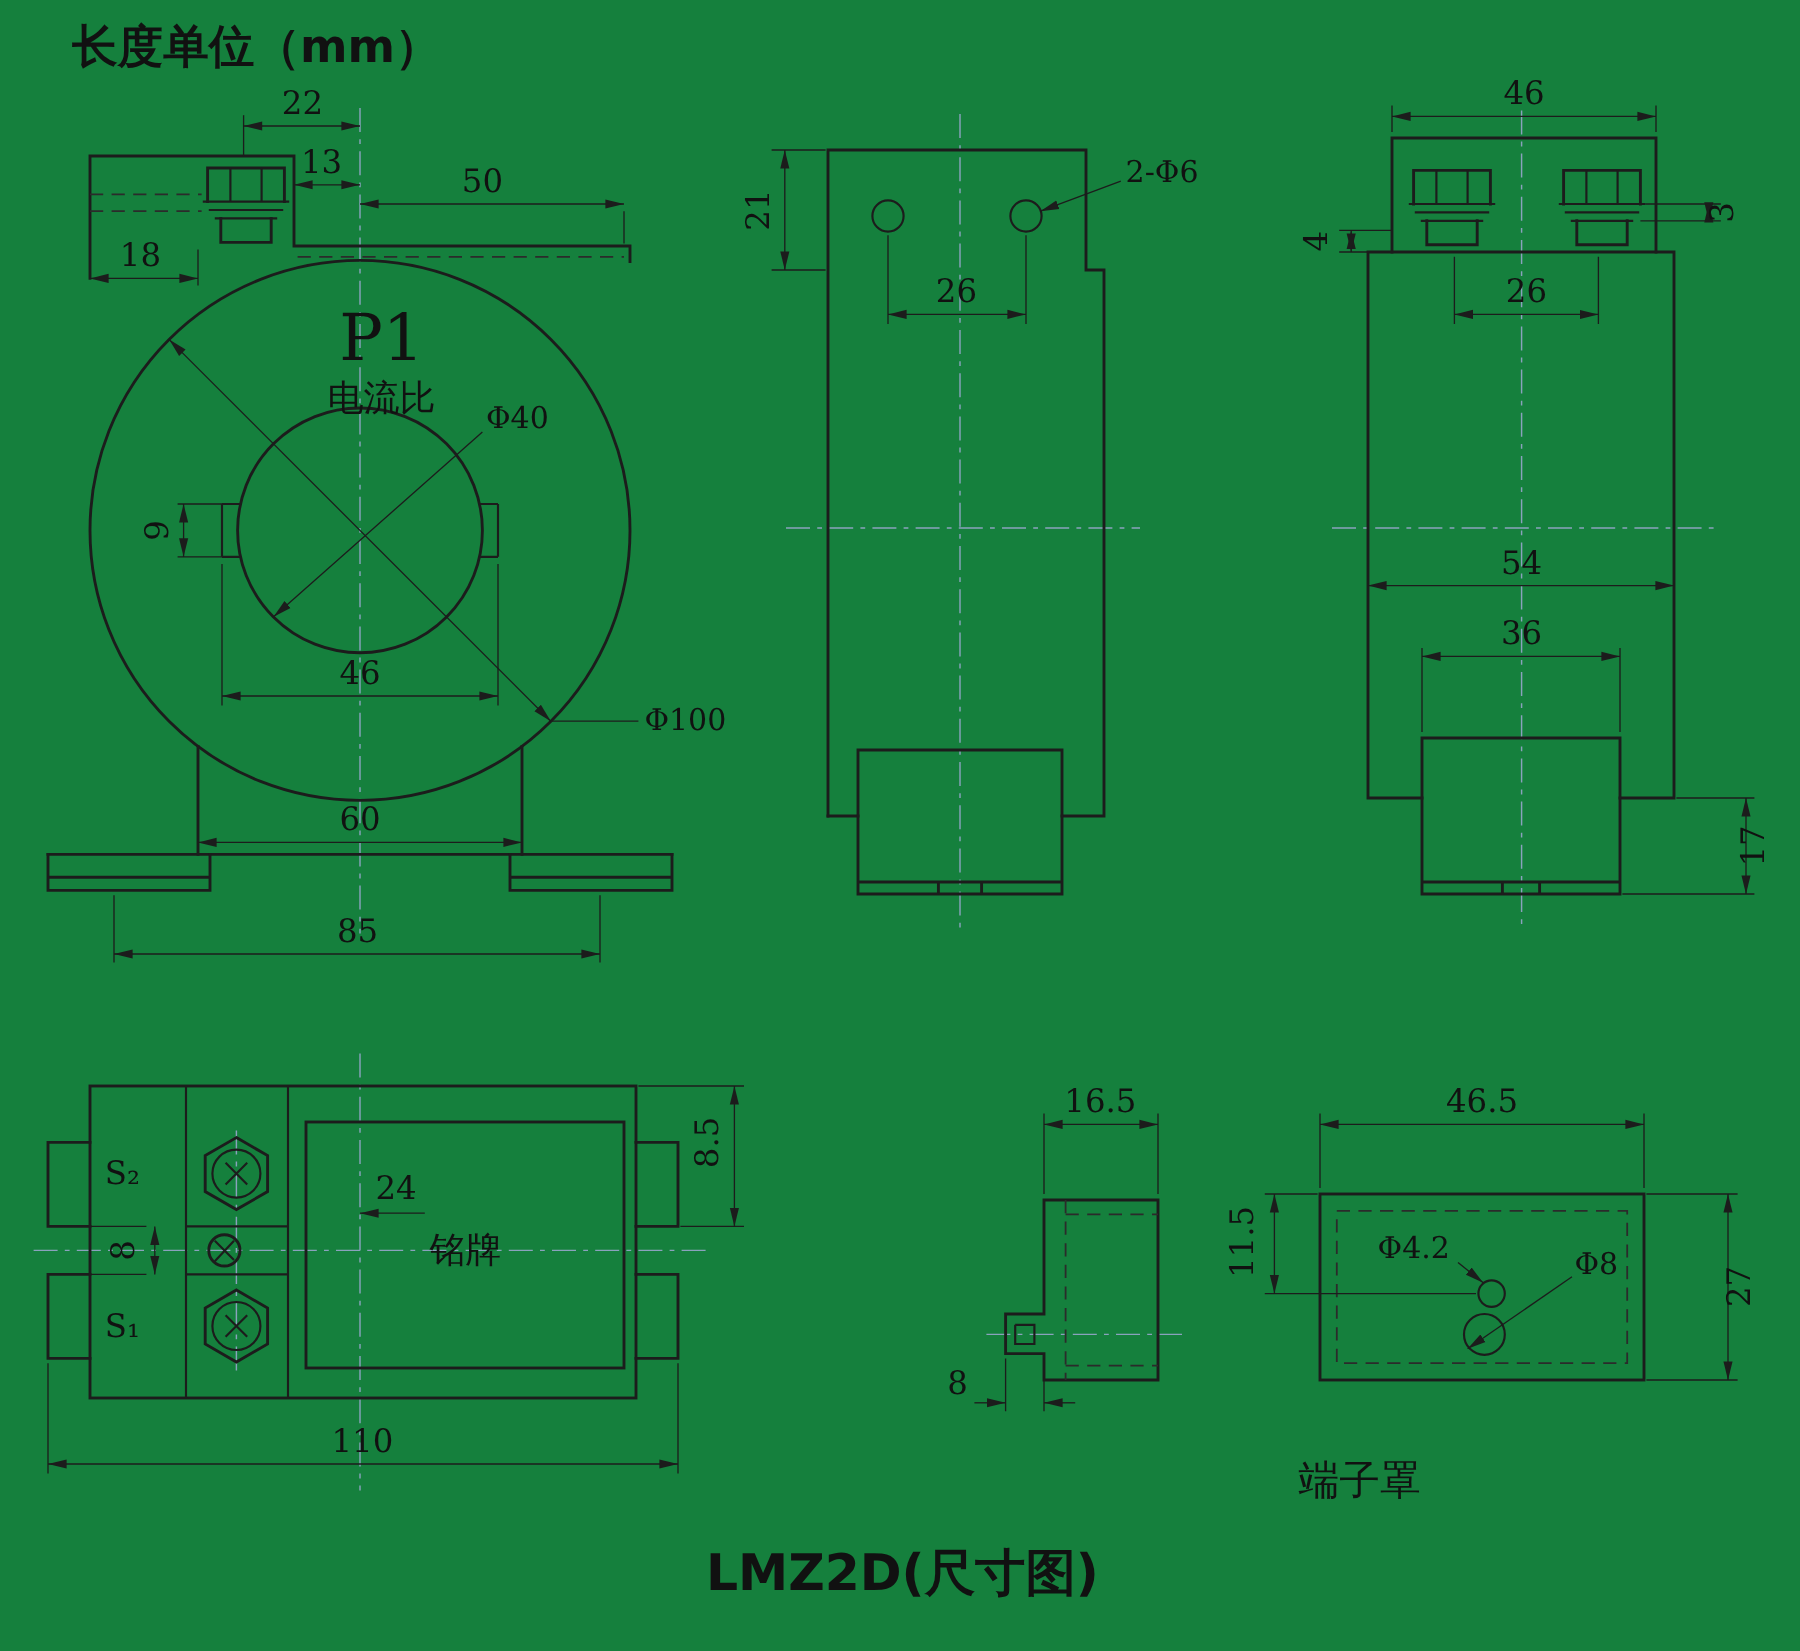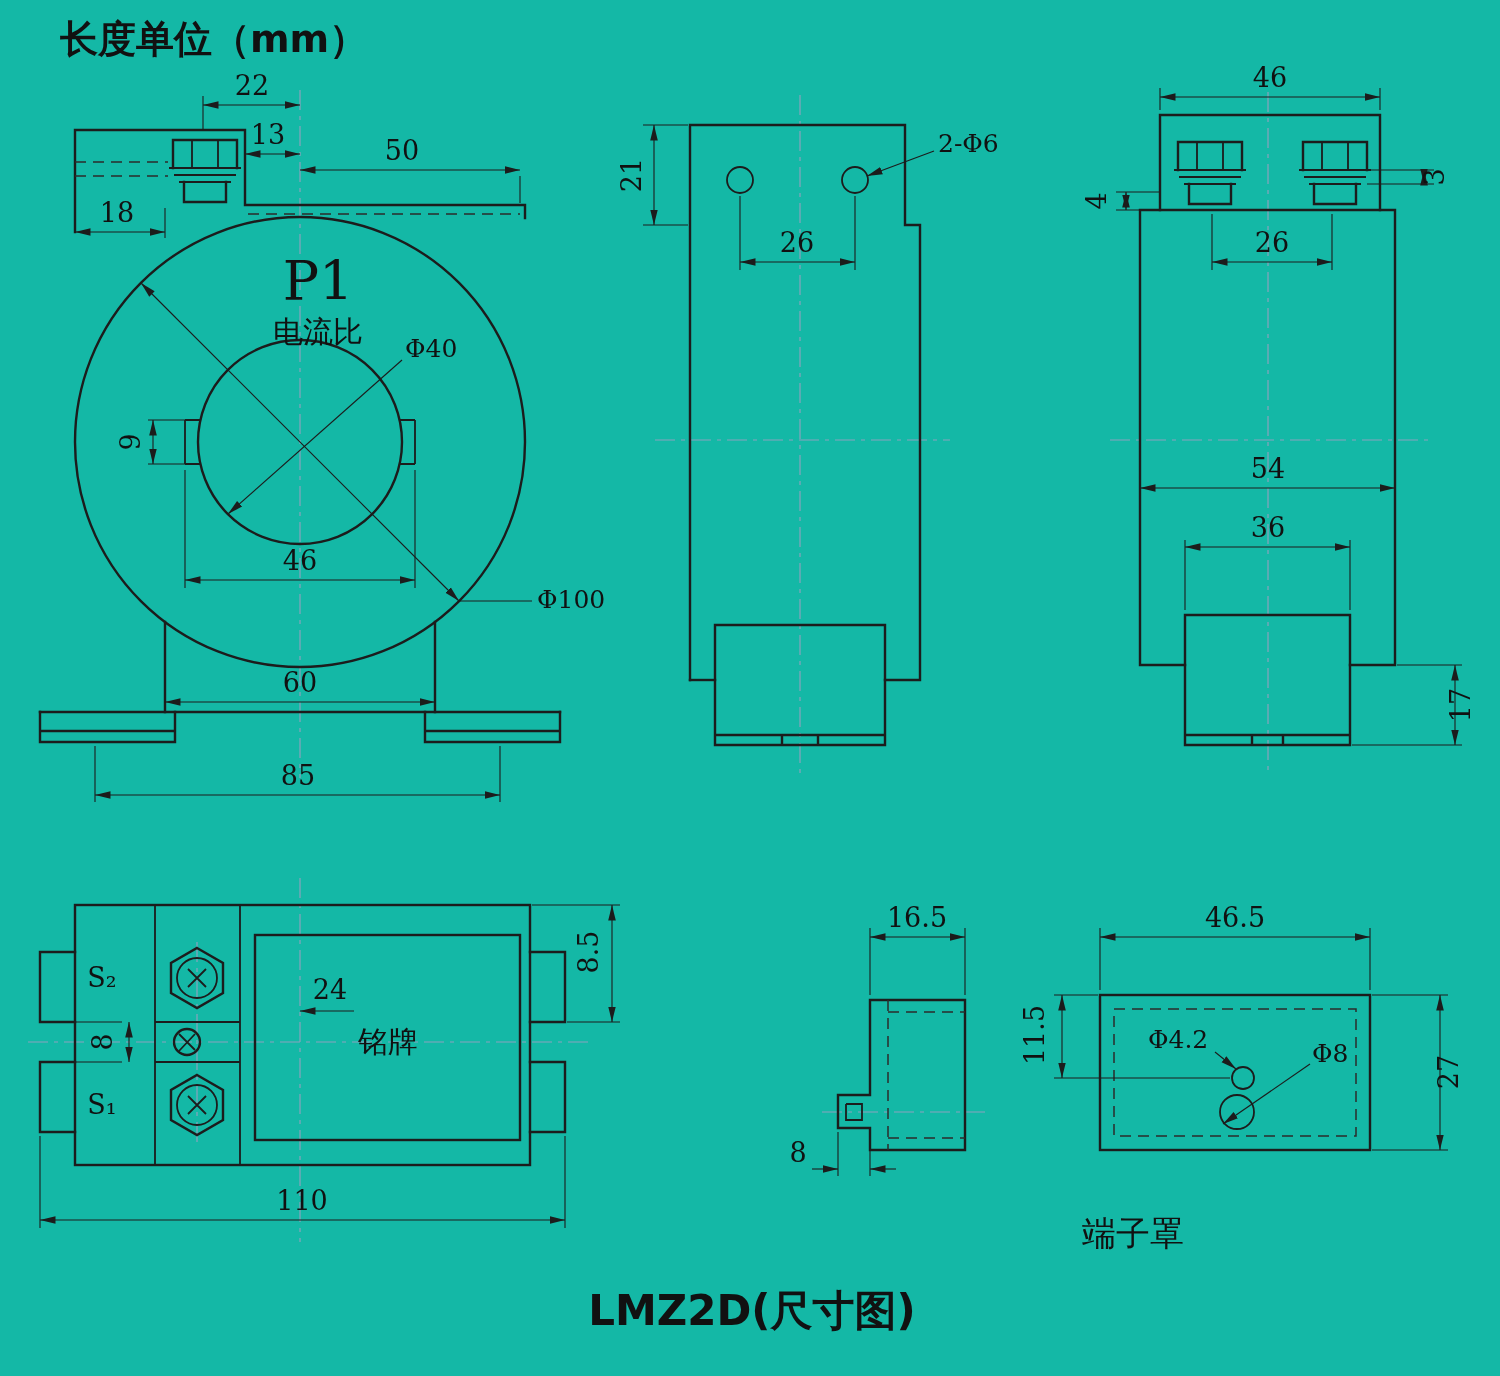--- a/index.html
+++ b/index.html
@@ -1,16 +1,16 @@
 <!DOCTYPE html>
 <html><head>
 <meta charset="utf-8">
 <style>
   html,body{margin:0;padding:0;background:#ffffff;}
-  .stage{position:relative;width:1500px;height:1376px;background:#14b8a6;overflow:hidden;}
+  .stage{position:relative;width:1500px;height:1376px;background:#15803d;overflow:hidden;}
   svg{display:block;}
   .ol{stroke:#1c1c1c;stroke-width:2.4;fill:none;stroke-linecap:square;}
   .ol-t{stroke:#1c1c1c;stroke-width:1.8;fill:none;}
   .hid{stroke:#2b2b2b;stroke-width:1.5;fill:none;stroke-dasharray:11 7;}
   .cl{stroke:#8aa2bd;stroke-width:1.2;fill:none;stroke-dasharray:20 6 4 6;}
   .dl{stroke:#1c1c1c;stroke-width:1.1;fill:none;}
   text{fill:#111;}
   .dt{font-family:"DejaVu Serif",serif;font-size:27px;text-anchor:middle;}
   .dts{font-family:"DejaVu Serif",serif;font-size:25px;text-anchor:start;}
   .cjk{font-family:"DejaVu Sans",sans-serif;}

